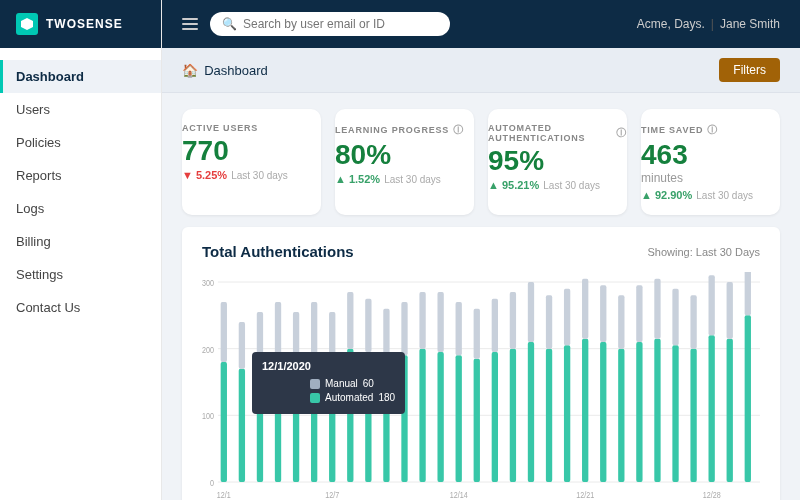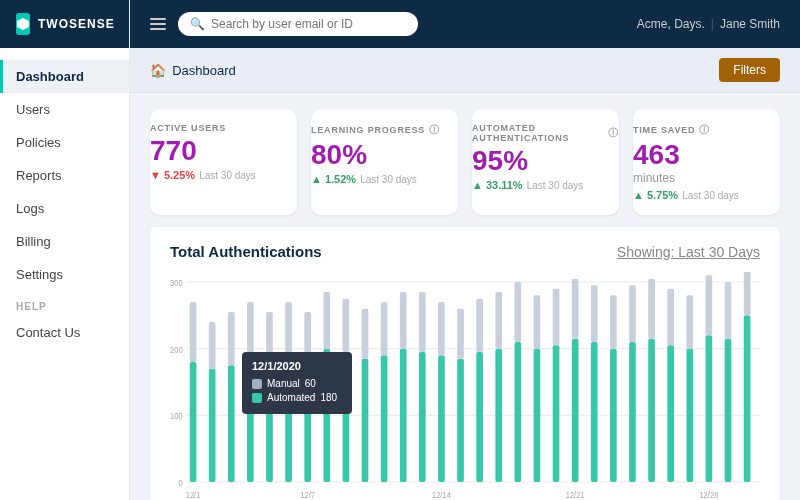--- a/index.html
+++ b/index.html
@@ -1,19 +1,19 @@
 <!DOCTYPE html>
 <html><head>
   <meta charset="utf-8">
   <style>
     * { box-sizing: border-box; margin: 0; padding: 0; }
     body { font-family: -apple-system, BlinkMacSystemFont, 'Segoe UI', sans-serif; background: #f5f6fa; display: flex; height: 500px; width: 800px; overflow: hidden; }
 
     
-    .sidebar { width: 130px; background: #fff; border-right: 1px solid #e8e8e8; display: flex; flex-direction: column; height: 100%; flex-shrink: 0; }
+    .sidebar { width: 162px; background: #fff; border-right: 1px solid #e8e8e8; display: flex; flex-direction: column; height: 100%; flex-shrink: 0; }
     .sidebar-logo { padding: 14px 16px; background: #0d2b45; display: flex; align-items: center; gap: 8px; height: 48px; }
     .logo-icon { width: 22px; height: 22px; background: #00c8b4; border-radius: 3px; display: flex; align-items: center; justify-content: center; }
     .logo-text { color: #fff; font-size: 12px; font-weight: 700; letter-spacing: 1px; }
     .sidebar-nav { flex: 1; padding: 12px 0; }
     .sidebar-section-label { font-size: 10px; color: #aaa; font-weight: 600; letter-spacing: 1px; padding: 10px 16px 4px; text-transform: uppercase; }
     .sidebar-item { padding: 9px 16px; font-size: 13px; color: #444; cursor: pointer; display: flex; align-items: center; }
     .sidebar-item.active { color: #0d2b45; font-weight: 600; background: #eef2f7; border-left: 3px solid #00c8b4; padding-left: 13px; }
 
     
     .main { flex: 1; display: flex; flex-direction: column; overflow: hidden; }
@@ -29,39 +29,39 @@
     
     .content { flex: 1; overflow-y: auto; padding: 0; background: #f0f3f7; }
     .breadcrumb-bar { background: #e8edf3; padding: 10px 20px; display: flex; align-items: center; justify-content: space-between; border-bottom: 1px solid #dde2ea; }
     .breadcrumb { display: flex; align-items: center; gap: 6px; font-size: 13px; color: #0d2b45; font-weight: 500; }
     .filters-btn { background: #a16207; color: #fff; border: none; border-radius: 4px; padding: 5px 14px; font-size: 12px; cursor: pointer; font-weight: 500; }
 
     
     .metrics-row { display: flex; gap: 14px; padding: 16px 20px 12px; }
     .metric-card { background: #fff; border-radius: 10px; padding: 14px 0; flex: 1; box-shadow: 0 1px 3px rgba(0,0,0,0.07); }
     .metric-label { font-size: 9px; font-weight: 700; letter-spacing: 0.8px; color: #888; text-transform: uppercase; display: flex; align-items: center; gap: 4px; }
-    .metric-value { font-size: 28px; font-weight: 700; color: #a21caf; margin: 4px 0 2px; line-height: 1; }
+    .metric-value { font-size: 28px; font-weight: 700; color: #15803d; margin: 4px 0 2px; line-height: 1; }
     .metric-sub { font-size: 12px; color: #999; }
     .metric-change { display: flex; align-items: center; gap: 4px; font-size: 11px; font-weight: 600; margin-top: 4px; text-align: right; }
     .metric-change.down { color: #e53e3e; }
     .metric-change.up { color: #38a169; }
     .metric-period { font-size: 10px; color: #aaa; font-weight: 400; }
 
     
     .chart-section { background: #fff; margin: 0 20px 16px; border-radius: 6px; padding: 16px 20px; box-shadow: 0 1px 3px rgba(0,0,0,0.07); }
     .chart-header { display: flex; justify-content: space-between; align-items: center; margin-bottom: 12px; }
     .chart-title { font-size: 15px; font-weight: 600; color: #0d2b45; }
-    .chart-period { font-size: 14px; color: #888; text-decoration: underline; }
+    .chart-period { font-size: 11px; color: #888; }
     .chart-area { position: relative; height: 230px; }
     .chart-canvas { width: 100%; height: 100%; }
 
     
-    .tooltip { position: absolute; background: #2d3748; color: #fff; border-radius: 4px; padding: 8px 10px; font-size: 11px; left: 72px; top: 80px; z-index: 10; pointer-events: none; min-width: 110px; }
+    .tooltip { position: absolute; background: #2d3748; color: #fff; border-radius: 4px; padding: 8px 10px; font-size: 11px; left: 50px; top: 80px; z-index: 10; pointer-events: none; min-width: 110px; }
     .tooltip-date { font-weight: 700; margin-bottom: 6px; font-size: 11px; }
-    .tooltip-row { display: flex; align-items: center; gap: 5px; margin-bottom: 3px; font-size: 10px; }
+    .tooltip-row { display: flex; align-items: center; gap: 5px; margin-bottom: 3px; font-size: 10px; margin-left: 48px; }
     .tooltip-swatch { width: 10px; height: 10px; border-radius: 2px; flex-shrink: 0; }
     .hamburger { cursor: pointer; display: flex; flex-direction: column; gap: 3px; }
     .hamburger span { width: 16px; height: 2px; background: #ccc; display: block; border-radius: 1px; }
   </style>
 </head>
 <body>
 
 <div class="sidebar">
   <div class="sidebar-logo">
     <div class="logo-icon">
@@ -72,21 +72,20 @@
     <span class="logo-text">TWOSENSE</span>
   </div>
   <div class="sidebar-nav">
     <div class="sidebar-item active">Dashboard</div>
     <div class="sidebar-item">Users</div>
     <div class="sidebar-item">Policies</div>
     <div class="sidebar-item">Reports</div>
     <div class="sidebar-item">Logs</div>
     <div class="sidebar-item">Billing</div>
     <div class="sidebar-item">Settings</div>
-    <div class="sidebar-section-label">HELP</div>
     <div class="sidebar-item">Contact Us</div>
   </div>
 </div>
 
 <div class="main">
 
   <div class="header">
     <div style="display:flex;align-items:center;gap:12px;">
       <div class="hamburger">
         <span></span>
@@ -132,30 +131,30 @@
     <div class="metric-change up">
       <span>▲ 1.52%</span>
       <span class="metric-period">Last 30 days</span>
     </div>
   </div>
         <div class="metric-card">
     <div class="metric-label">AUTOMATED AUTHENTICATIONS <span style="color:#aaa;font-size:10px;cursor:pointer;">ⓘ</span></div>
     <div class="metric-value">95%</div>
 
     <div class="metric-change up">
-      <span>▲ 33.11%</span>
+      <span>▲ 95.21%</span>
       <span class="metric-period">Last 30 days</span>
     </div>
   </div>
         <div class="metric-card">
     <div class="metric-label">TIME SAVED <span style="color:#aaa;font-size:10px;cursor:pointer;">ⓘ</span></div>
     <div class="metric-value">463</div>
     <div class="metric-sub">minutes</div>
     <div class="metric-change up">
-      <span>▲ 5.75%</span>
+      <span>▲ 92.90%</span>
       <span class="metric-period">Last 30 days</span>
     </div>
   </div>
       </div>
 
     <div class="chart-section">
       <div class="chart-header">
         <span class="chart-title">Total Authentications</span>
         <span class="chart-period">Showing: Last 30 Days</span>
       </div>

